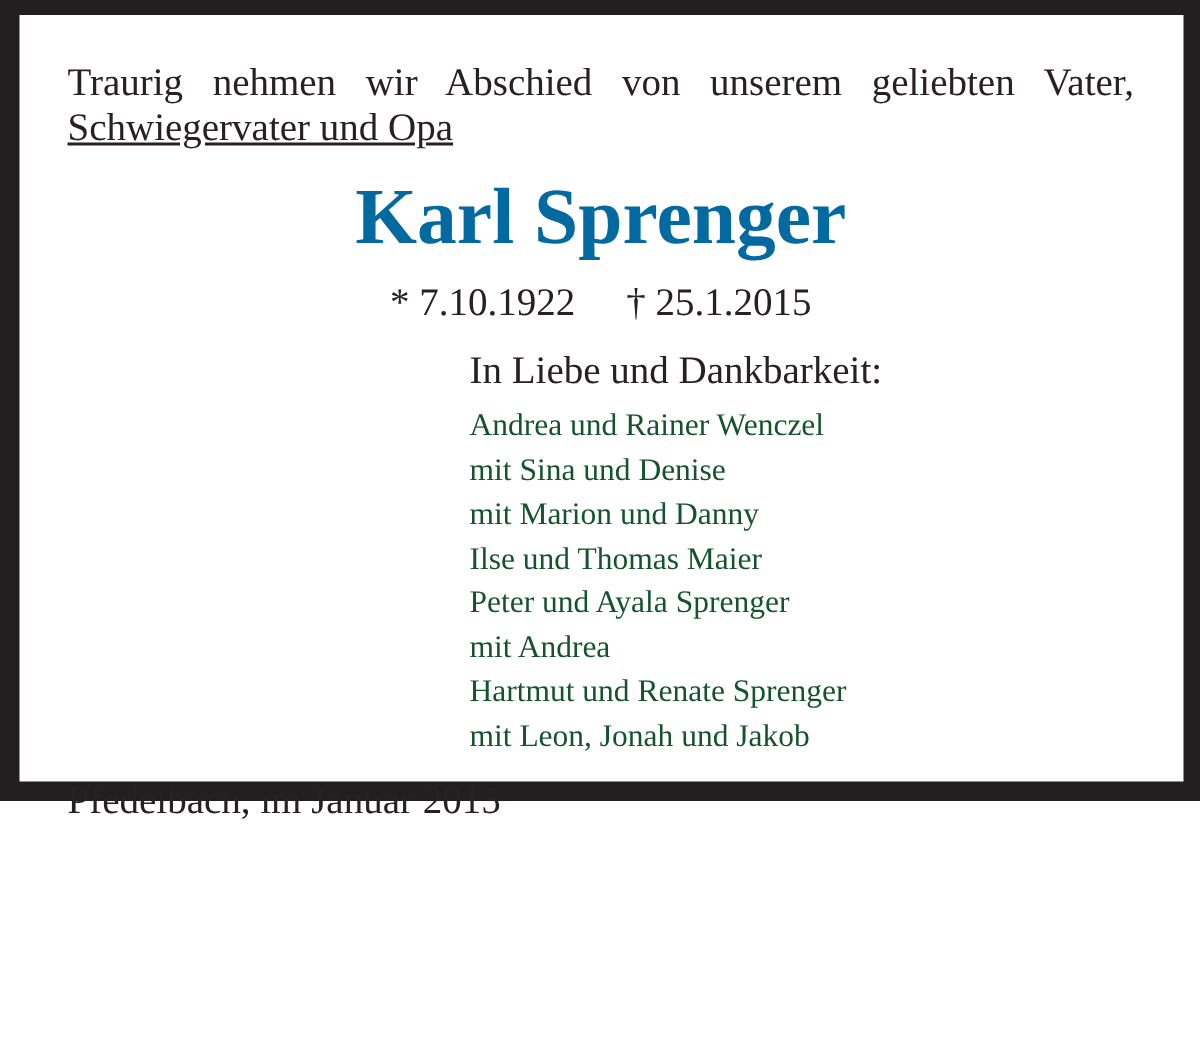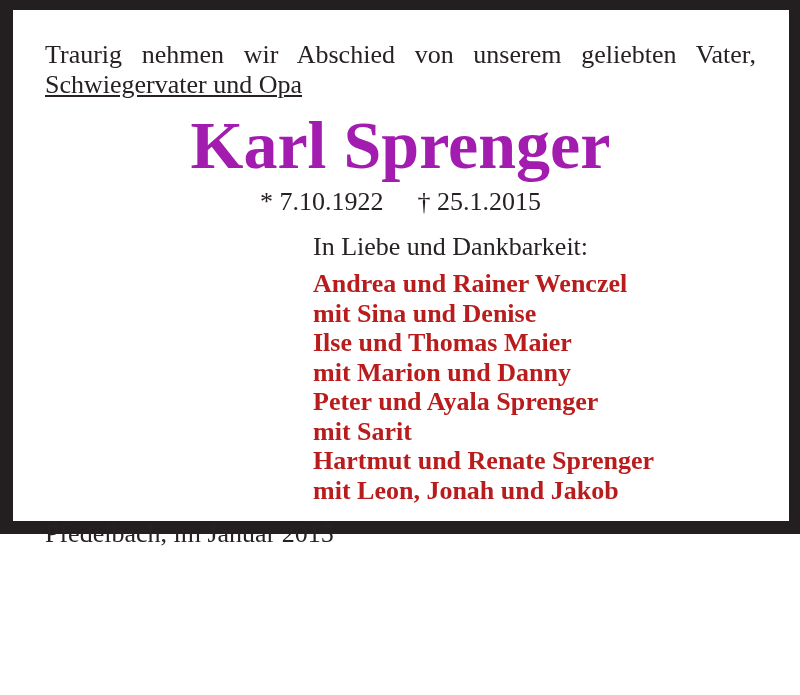--- a/index.html
+++ b/index.html
@@ -35,26 +35,26 @@
     font-size: 26px;
   }
   .jline::after { content: ""; display: inline-block; width: 100%; }
   .pline {
     line-height: 30px;
     font-size: 26px;
     text-decoration: underline;
   }
   .name-title {
     margin: 12px 0 0 0;
-    font-size: 68px;
+    font-size: 53px;
     line-height: 66px;
     font-weight: bold;
     text-align: center;
     letter-spacing: 0px;
-    color: #a21caf;
+    color: #0369a1;
   }
   .dates {
     margin-top: 10px;
     text-align: center;
     font-size: 26px;
     line-height: 28px;
     white-space: nowrap;
   }
   .dates .death { margin-left: 34px; }
   .notice { margin-top: 12px; }
@@ -63,24 +63,24 @@
     margin-top: 16px;
   }
   .tribute-heading {
     font-size: 26px;
     line-height: 30px;
   }
   .mourners {
     margin-top: 7px;
   }
   .mourner {
-    font-weight: bold;
-    font-size: 26px;
+    font-weight: normal;
+    font-size: 21px;
     line-height: 29.5px;
-    color: #b91c1c;
+    color: #14532d;
     white-space: nowrap;
   }
   .place-date {
     margin-top: 14px;
     font-size: 26px;
     line-height: 30px;
   }
 </style>
 </head>
 <body>
@@ -99,24 +99,24 @@
       <span class="birth">* 7.10.1922</span><span class="death">† 25.1.2015</span>
     </div>
 
 
     <div class="tribute">
       <div class="tribute-heading">In Liebe und Dankbarkeit:</div>
       <div class="mourners">
 
       <div class="mourner">Andrea und Rainer Wenczel</div>
           <div class="mourner">mit Sina und Denise</div>
+          <div class="mourner">mit Marion und Danny</div>
           <div class="mourner">Ilse und Thomas Maier</div>
-          <div class="mourner">mit Marion und Danny</div>
           <div class="mourner">Peter und Ayala Sprenger</div>
-          <div class="mourner">mit Sarit</div>
+          <div class="mourner">mit Andrea</div>
           <div class="mourner">Hartmut und Renate Sprenger</div>
           <div class="mourner">mit Leon, Jonah und Jakob</div>
         </div>
     </div>
 
     <div class="place-date">Pfedelbach, im Januar 2015</div>
 
   </div>
 </div>
 

